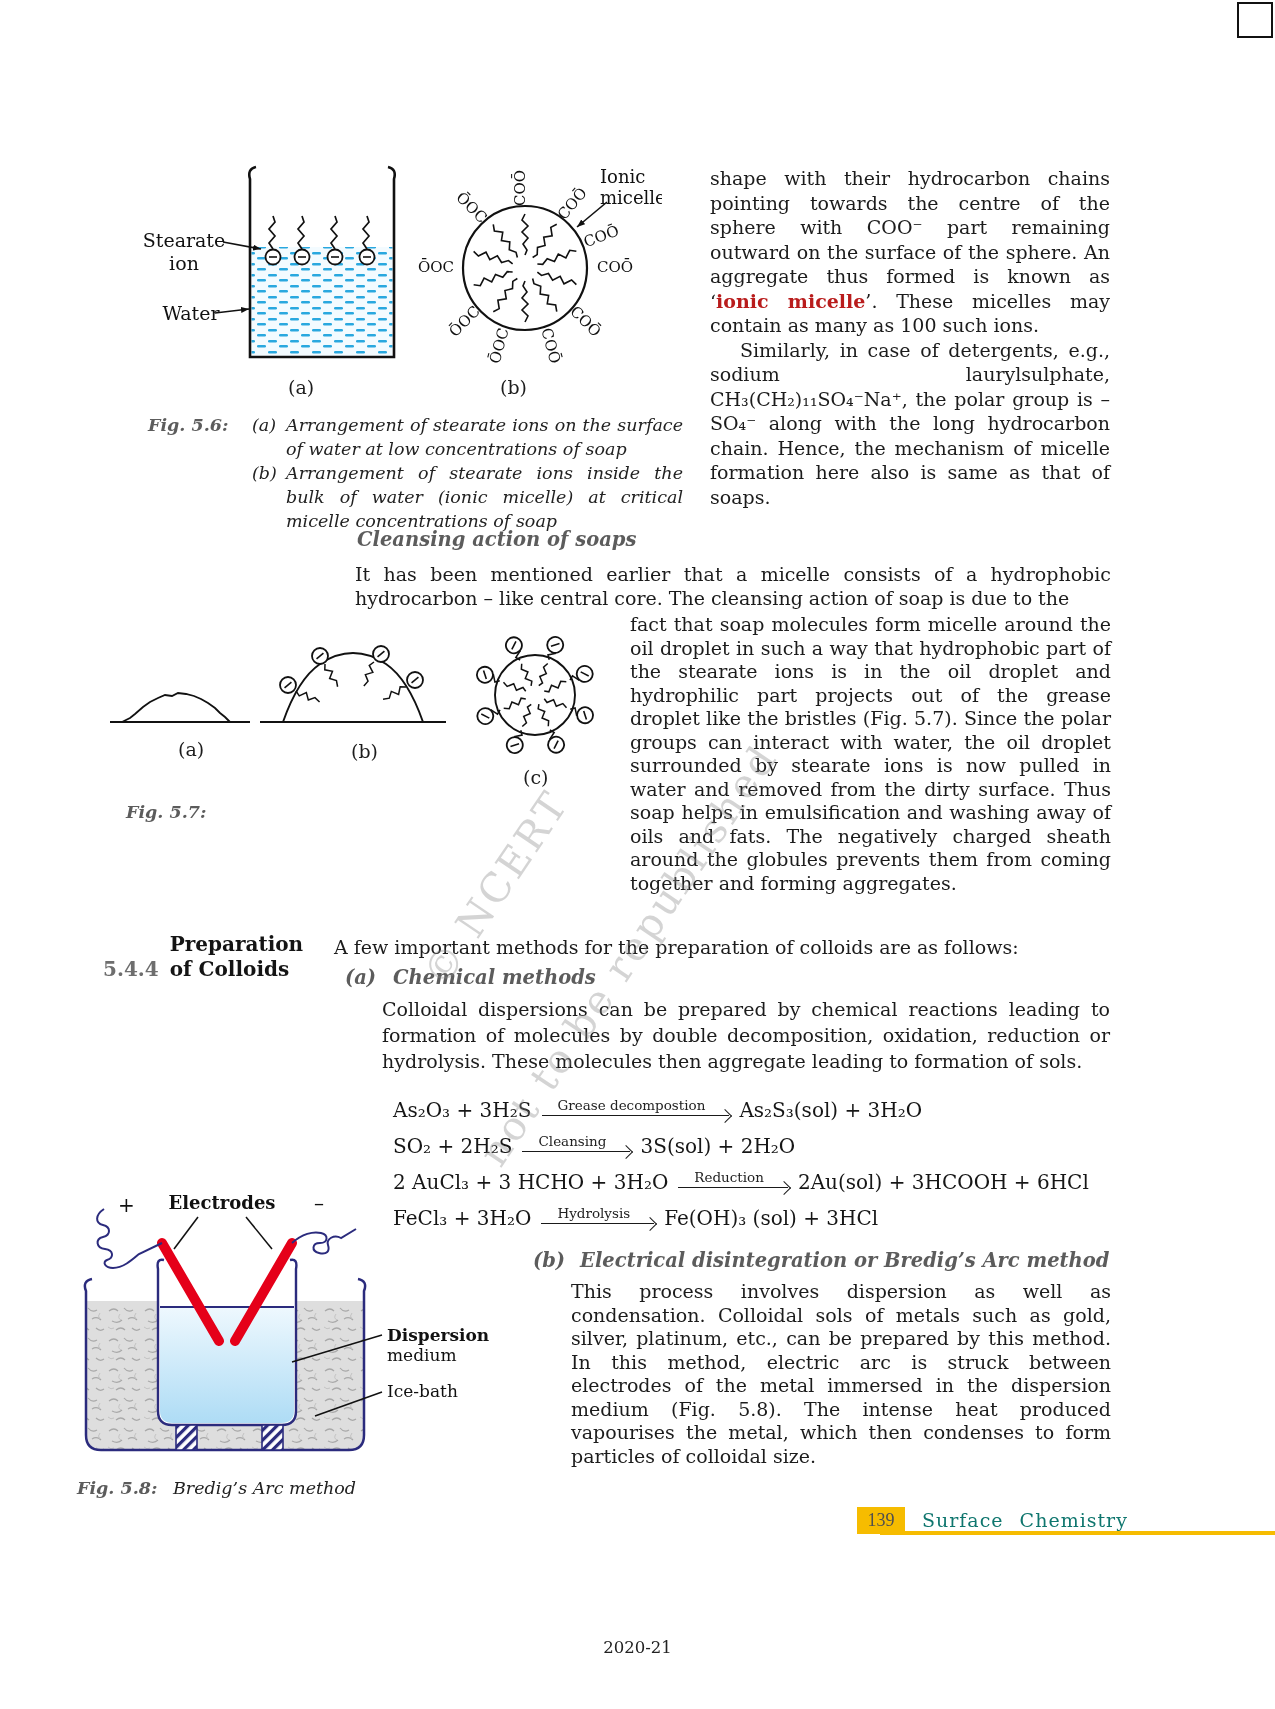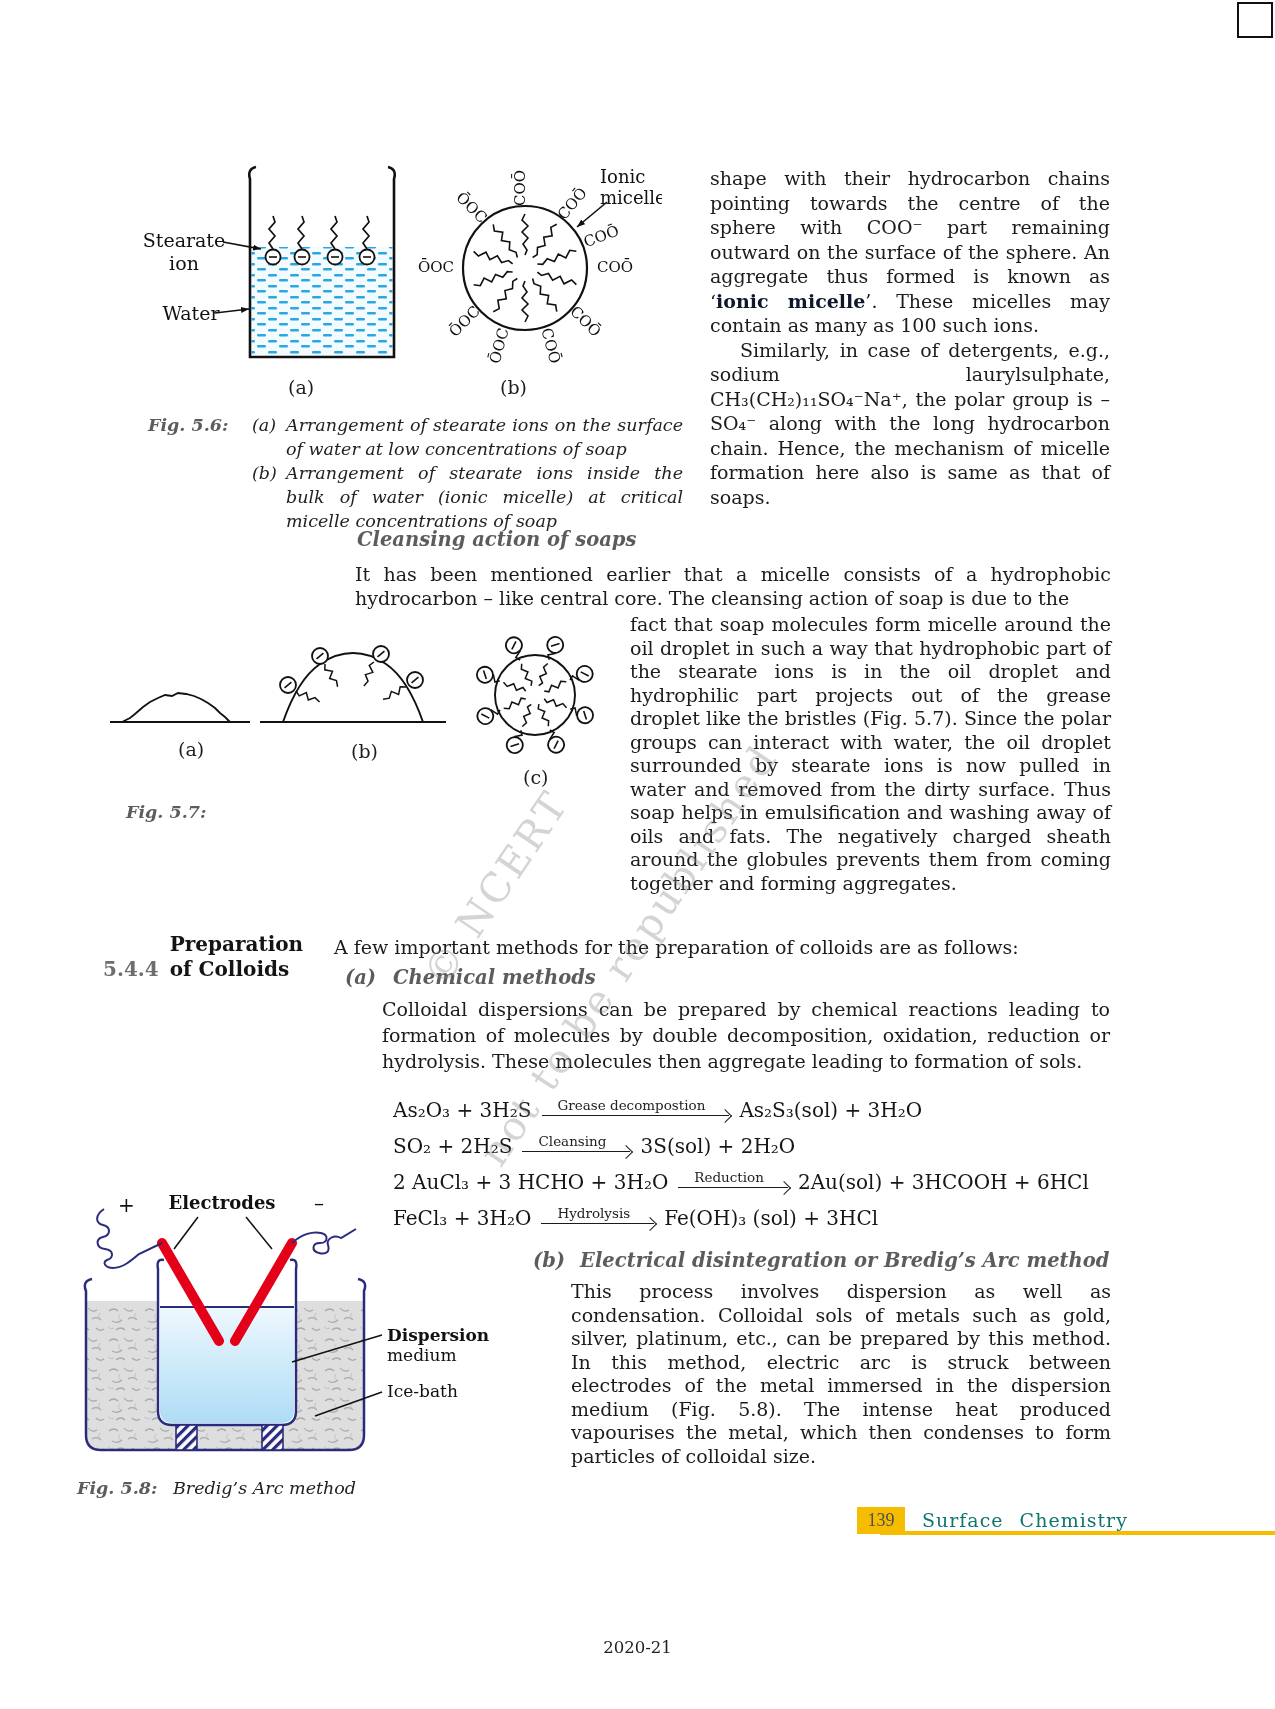--- a/index.html
+++ b/index.html
@@ -142,21 +142,21 @@
         </span>
         <span class="cap-item">
           <span class="cap-sub">(b)</span>
           <span class="cap-text">Arrangement of stearate ions inside the bulk of water (ionic micelle) at critical micelle concentrations of soap</span>
         </span>
       </span>
     </div>
   </div>
 
   <div class="abs body-text" style="left:710px;top:166px;width:400px;line-height:24.5px;">
-    <div><span>shape with their hydrocarbon chains pointing towards the centre of the sphere with COO⁻ part remaining outward on the surface of the sphere. An aggregate thus formed is known as ‘</span><span style="font-weight:bold;color:#0f172a;">ionic micelle</span><span>’. These micelles may contain as many as 100 such ions.</span></div>
+    <div><span>shape with their hydrocarbon chains pointing towards the centre of the sphere with COO⁻ part remaining outward on the surface of the sphere. An aggregate thus formed is known as ‘</span><span style="font-weight:bold;color:#b91c1c;">ionic micelle</span><span>’. These micelles may contain as many as 100 such ions.</span></div>
     <div style="text-indent:30px;">Similarly, in case of detergents, e.g., sodium laurylsulphate, CH₃(CH₂)₁₁SO₄⁻Na⁺, the polar group is –SO₄⁻ along with the long hydrocarbon chain. Hence, the mechanism of micelle formation here also is same as that of soaps.</div>
   </div>
 
   <div class="abs gray-head" style="left:357px;top:528px;">Cleansing action of soaps</div>
   <div class="abs body-text" style="left:355px;top:562px;width:756px;">It has been mentioned earlier that a micelle consists of a hydrophobic hydrocarbon – like central core. The cleansing action of soap is due to the</div>
   <div class="abs body-text" style="left:630px;top:613px;width:481px;line-height:23.5px;">fact that soap molecules form micelle around the oil droplet in such a way that hydrophobic part of the stearate ions is in the oil droplet and hydrophilic part projects out of the grease droplet like the bristles (Fig. 5.7). Since the polar groups can interact with water, the oil droplet surrounded by stearate ions is now pulled in water and removed from the dirty surface. Thus soap helps in emulsification and washing away of oils and fats. The negatively charged sheath around the globules prevents them from coming together and forming aggregates.</div>
 
   <div class="abs" style="left:108px;top:600px;width:510px;height:300px;">
     <svg class="abs" style="left:0;top:82px;" width="145" height="46" viewBox="0 0 145 46">
       <defs>

